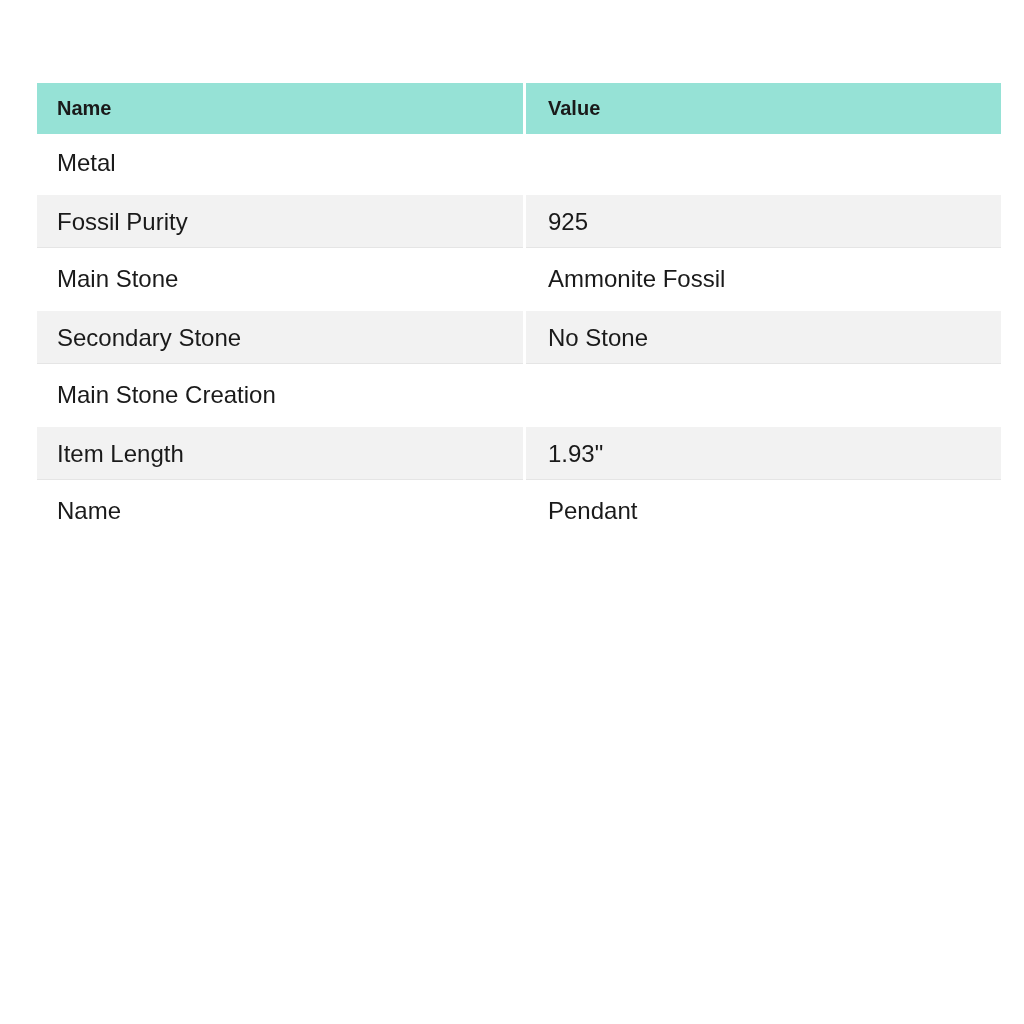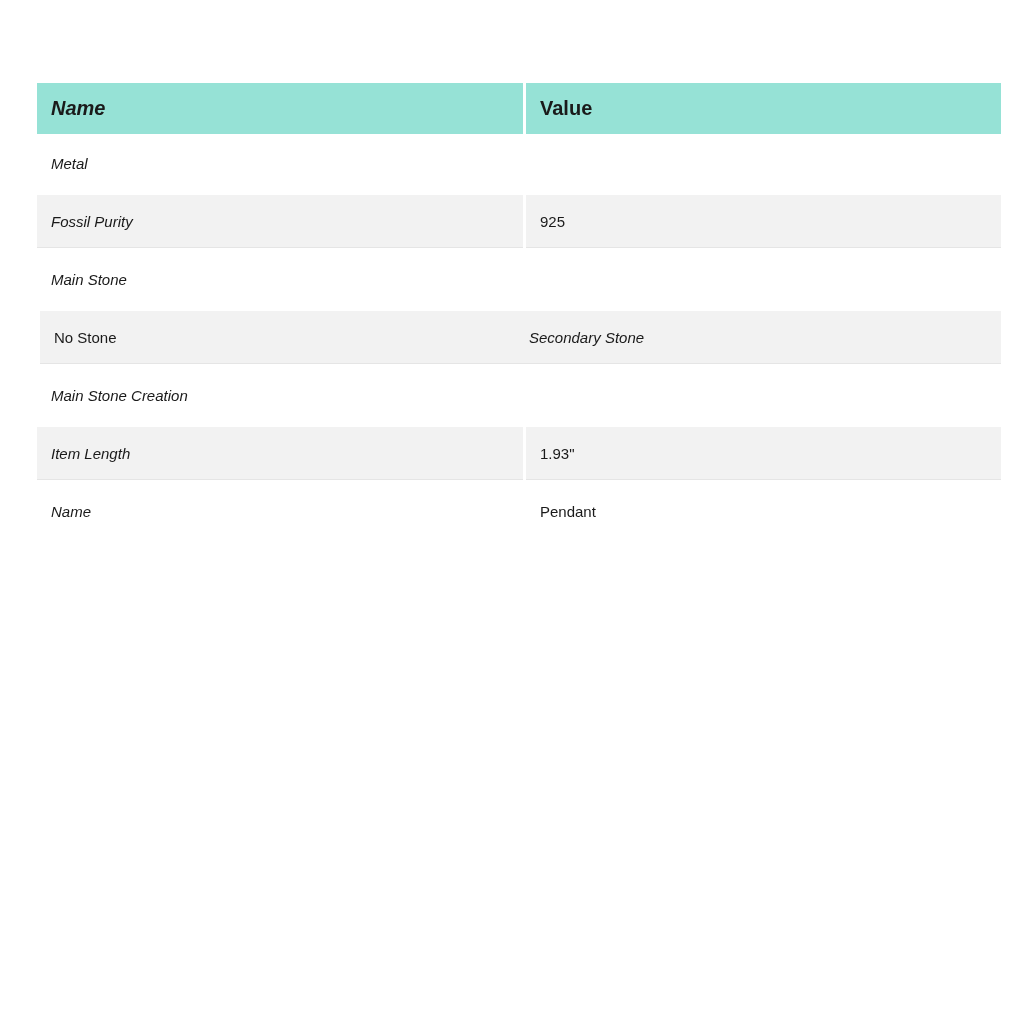--- a/index.html
+++ b/index.html
@@ -26,35 +26,34 @@
   }
   .row { display: flex; width: 100%; }
   .cell {
     display: flex;
     align-items: center;
     overflow: hidden;
     white-space: nowrap;
   }
   .cell-name {
     width: 486px;
-    padding-left: 14px;
-    font-style: italic;
+    padding-left: 20px;
   }
   .cell-value {
     flex: 1;
     margin-left: 3px; 
-    padding-left: 14px;
+    padding-left: 22px;
   }
   .header-row { height: 51px; }
   .header-row .cell {
     background: var(--header-bg, #96e2d6);
     font-size: 20px;
     font-weight: 600;
   }
-  .body-row { height: 58px; font-size: 15px; }
+  .body-row { height: 58px; font-size: 24px; }
   .body-row .cell { background: transparent; }
   .body-row.alt .cell {
     background: var(--row-alt-bg, #f2f2f2);
     border-top: 3px solid var(--divider, #ffffff);
     border-bottom: 2px solid var(--divider, #ffffff);
     box-shadow: inset 0 -1px 0 rgba(0,0,0,0.05);
   }
 </style>
 </head>
 <body>
@@ -82,28 +81,31 @@
     </div>
     <div class="cell cell-value">
       <span>925</span>
     </div>
   </div>
 
   <div class="row body-row">
     <div class="cell cell-name">
       <span>Main Stone</span>
     </div>
+    <div class="cell cell-value">
+      <span>Ammonite Fossil</span>
+    </div>
   </div>
 
   <div class="row body-row alt">
+    <div class="cell cell-name">
+      <span>Secondary Stone</span>
+    </div>
     <div class="cell cell-value">
       <span>No Stone</span>
-    </div>
-    <div class="cell cell-name">
-      <span>Secondary Stone</span>
     </div>
   </div>
 
   <div class="row body-row">
     <div class="cell cell-name">
       <span>Main Stone Creation</span>
     </div>
   </div>
 
   <div class="row body-row alt">

